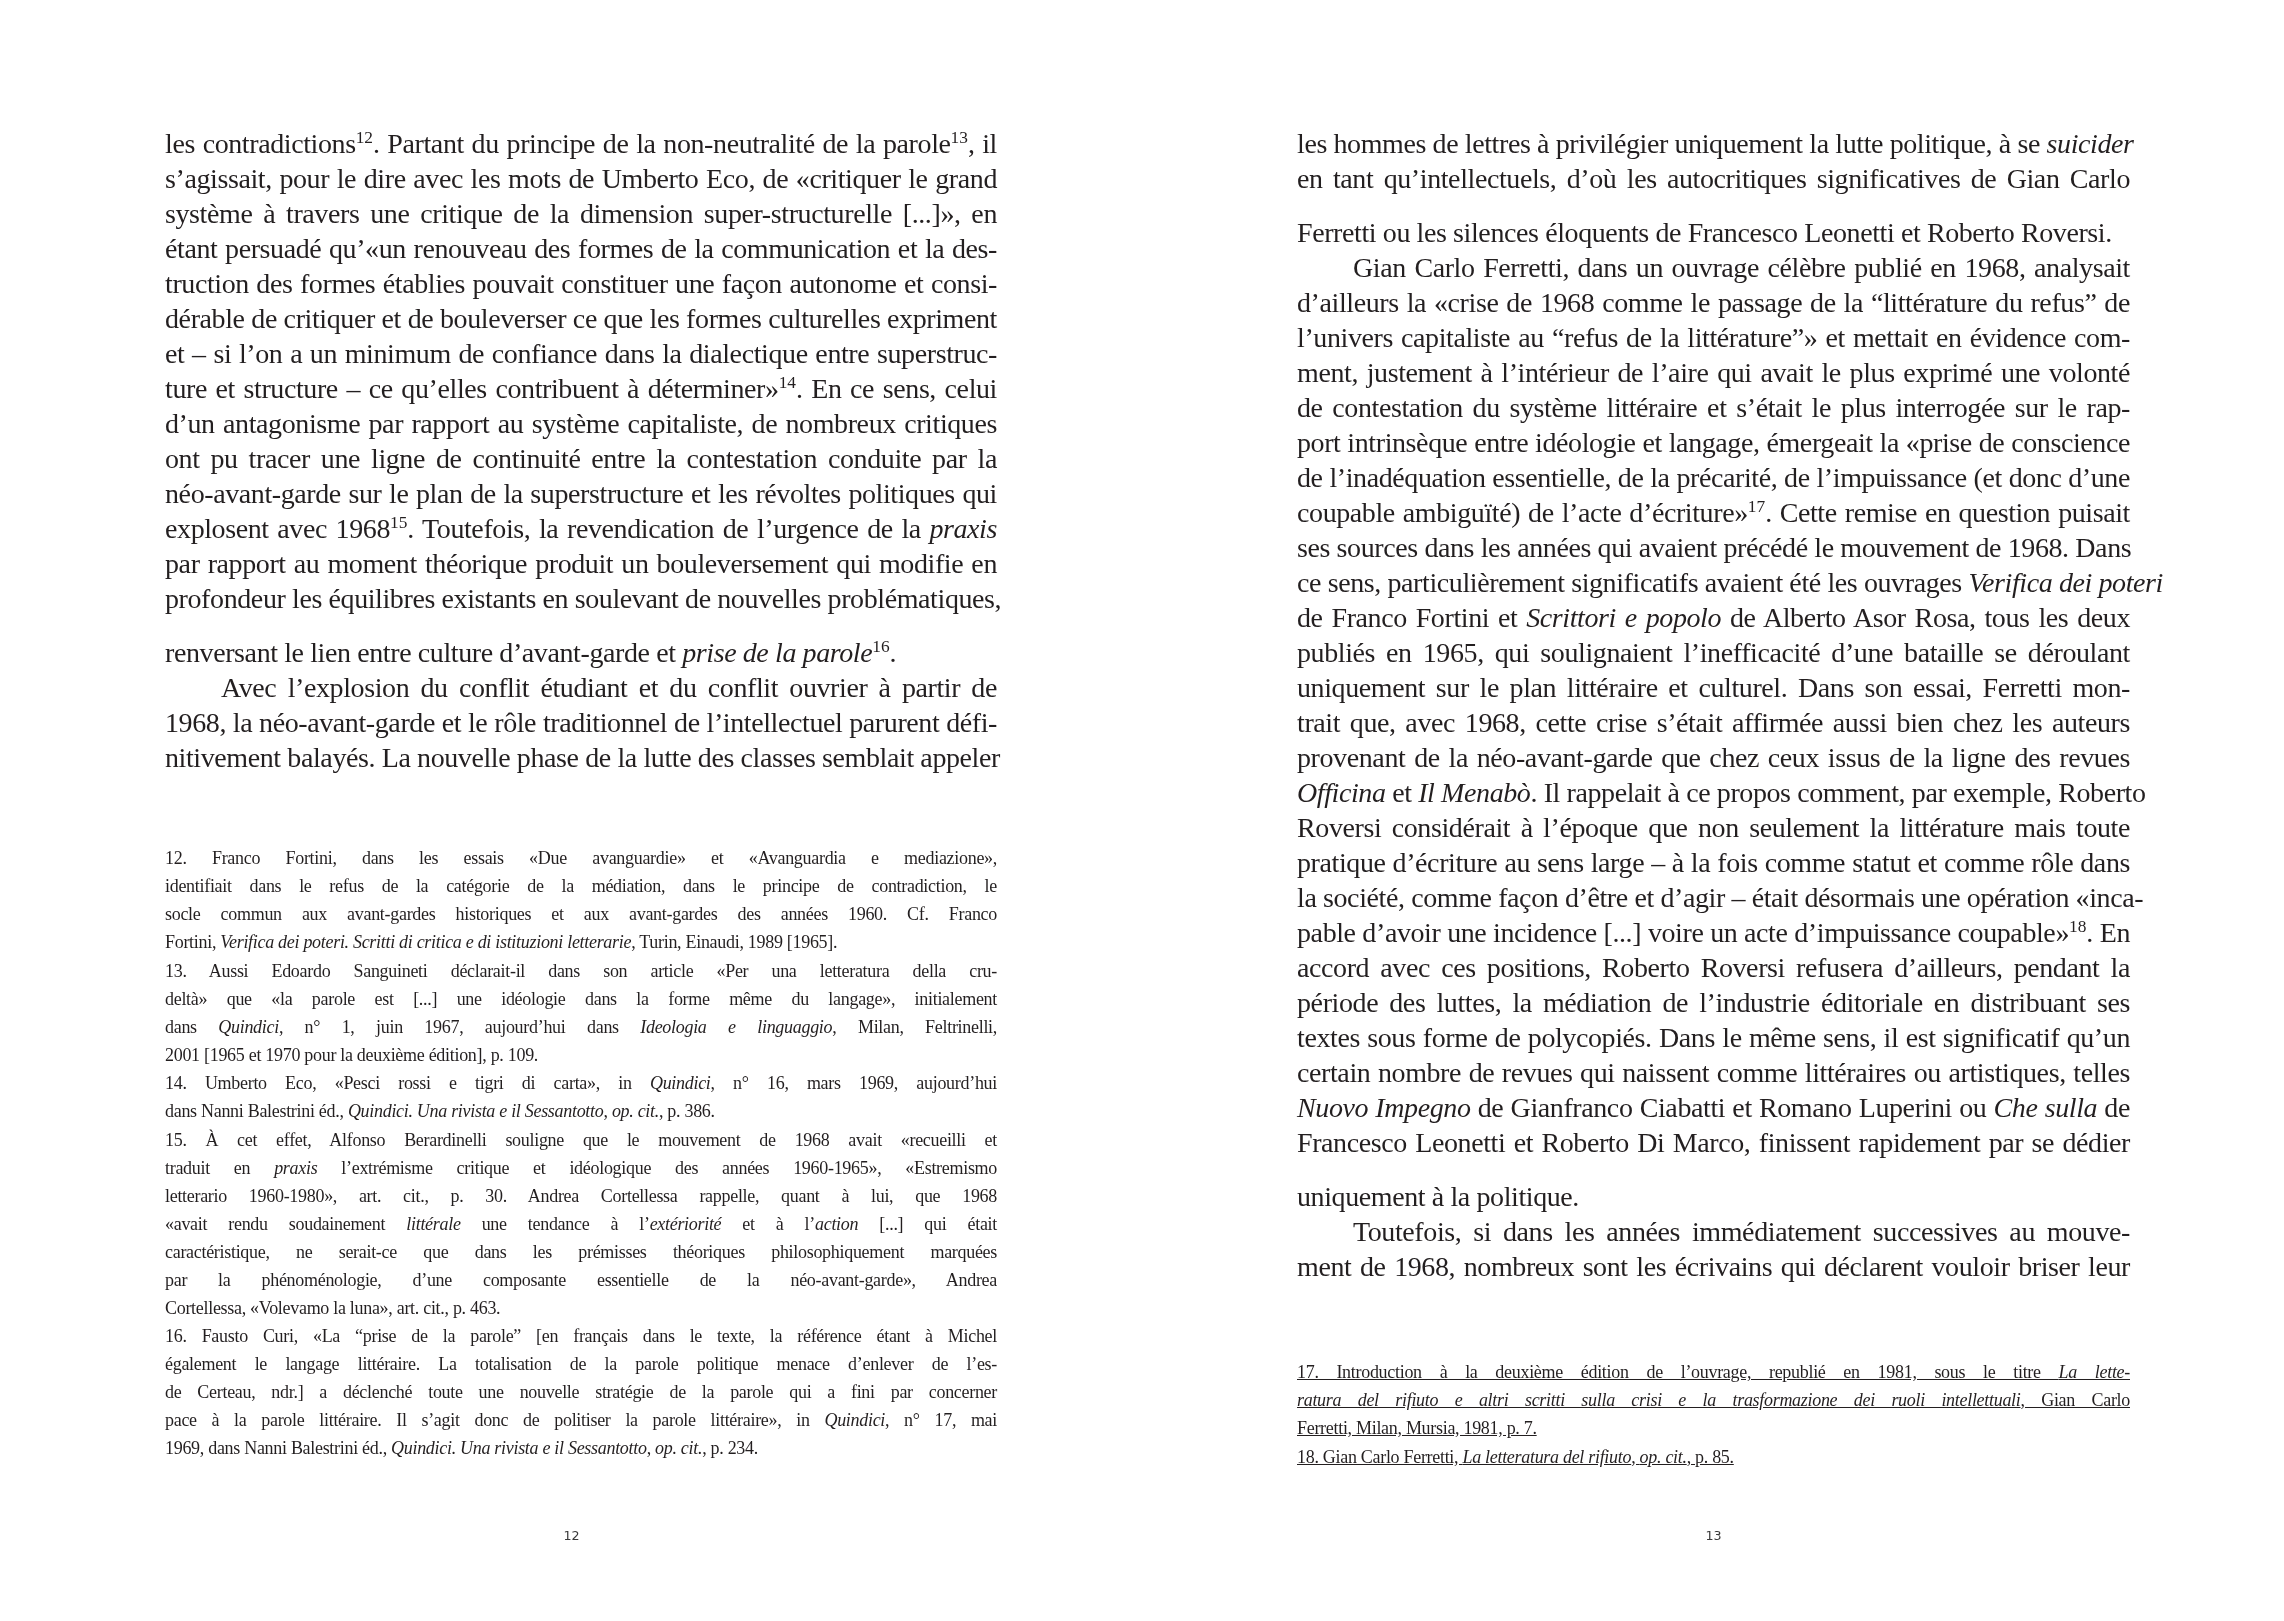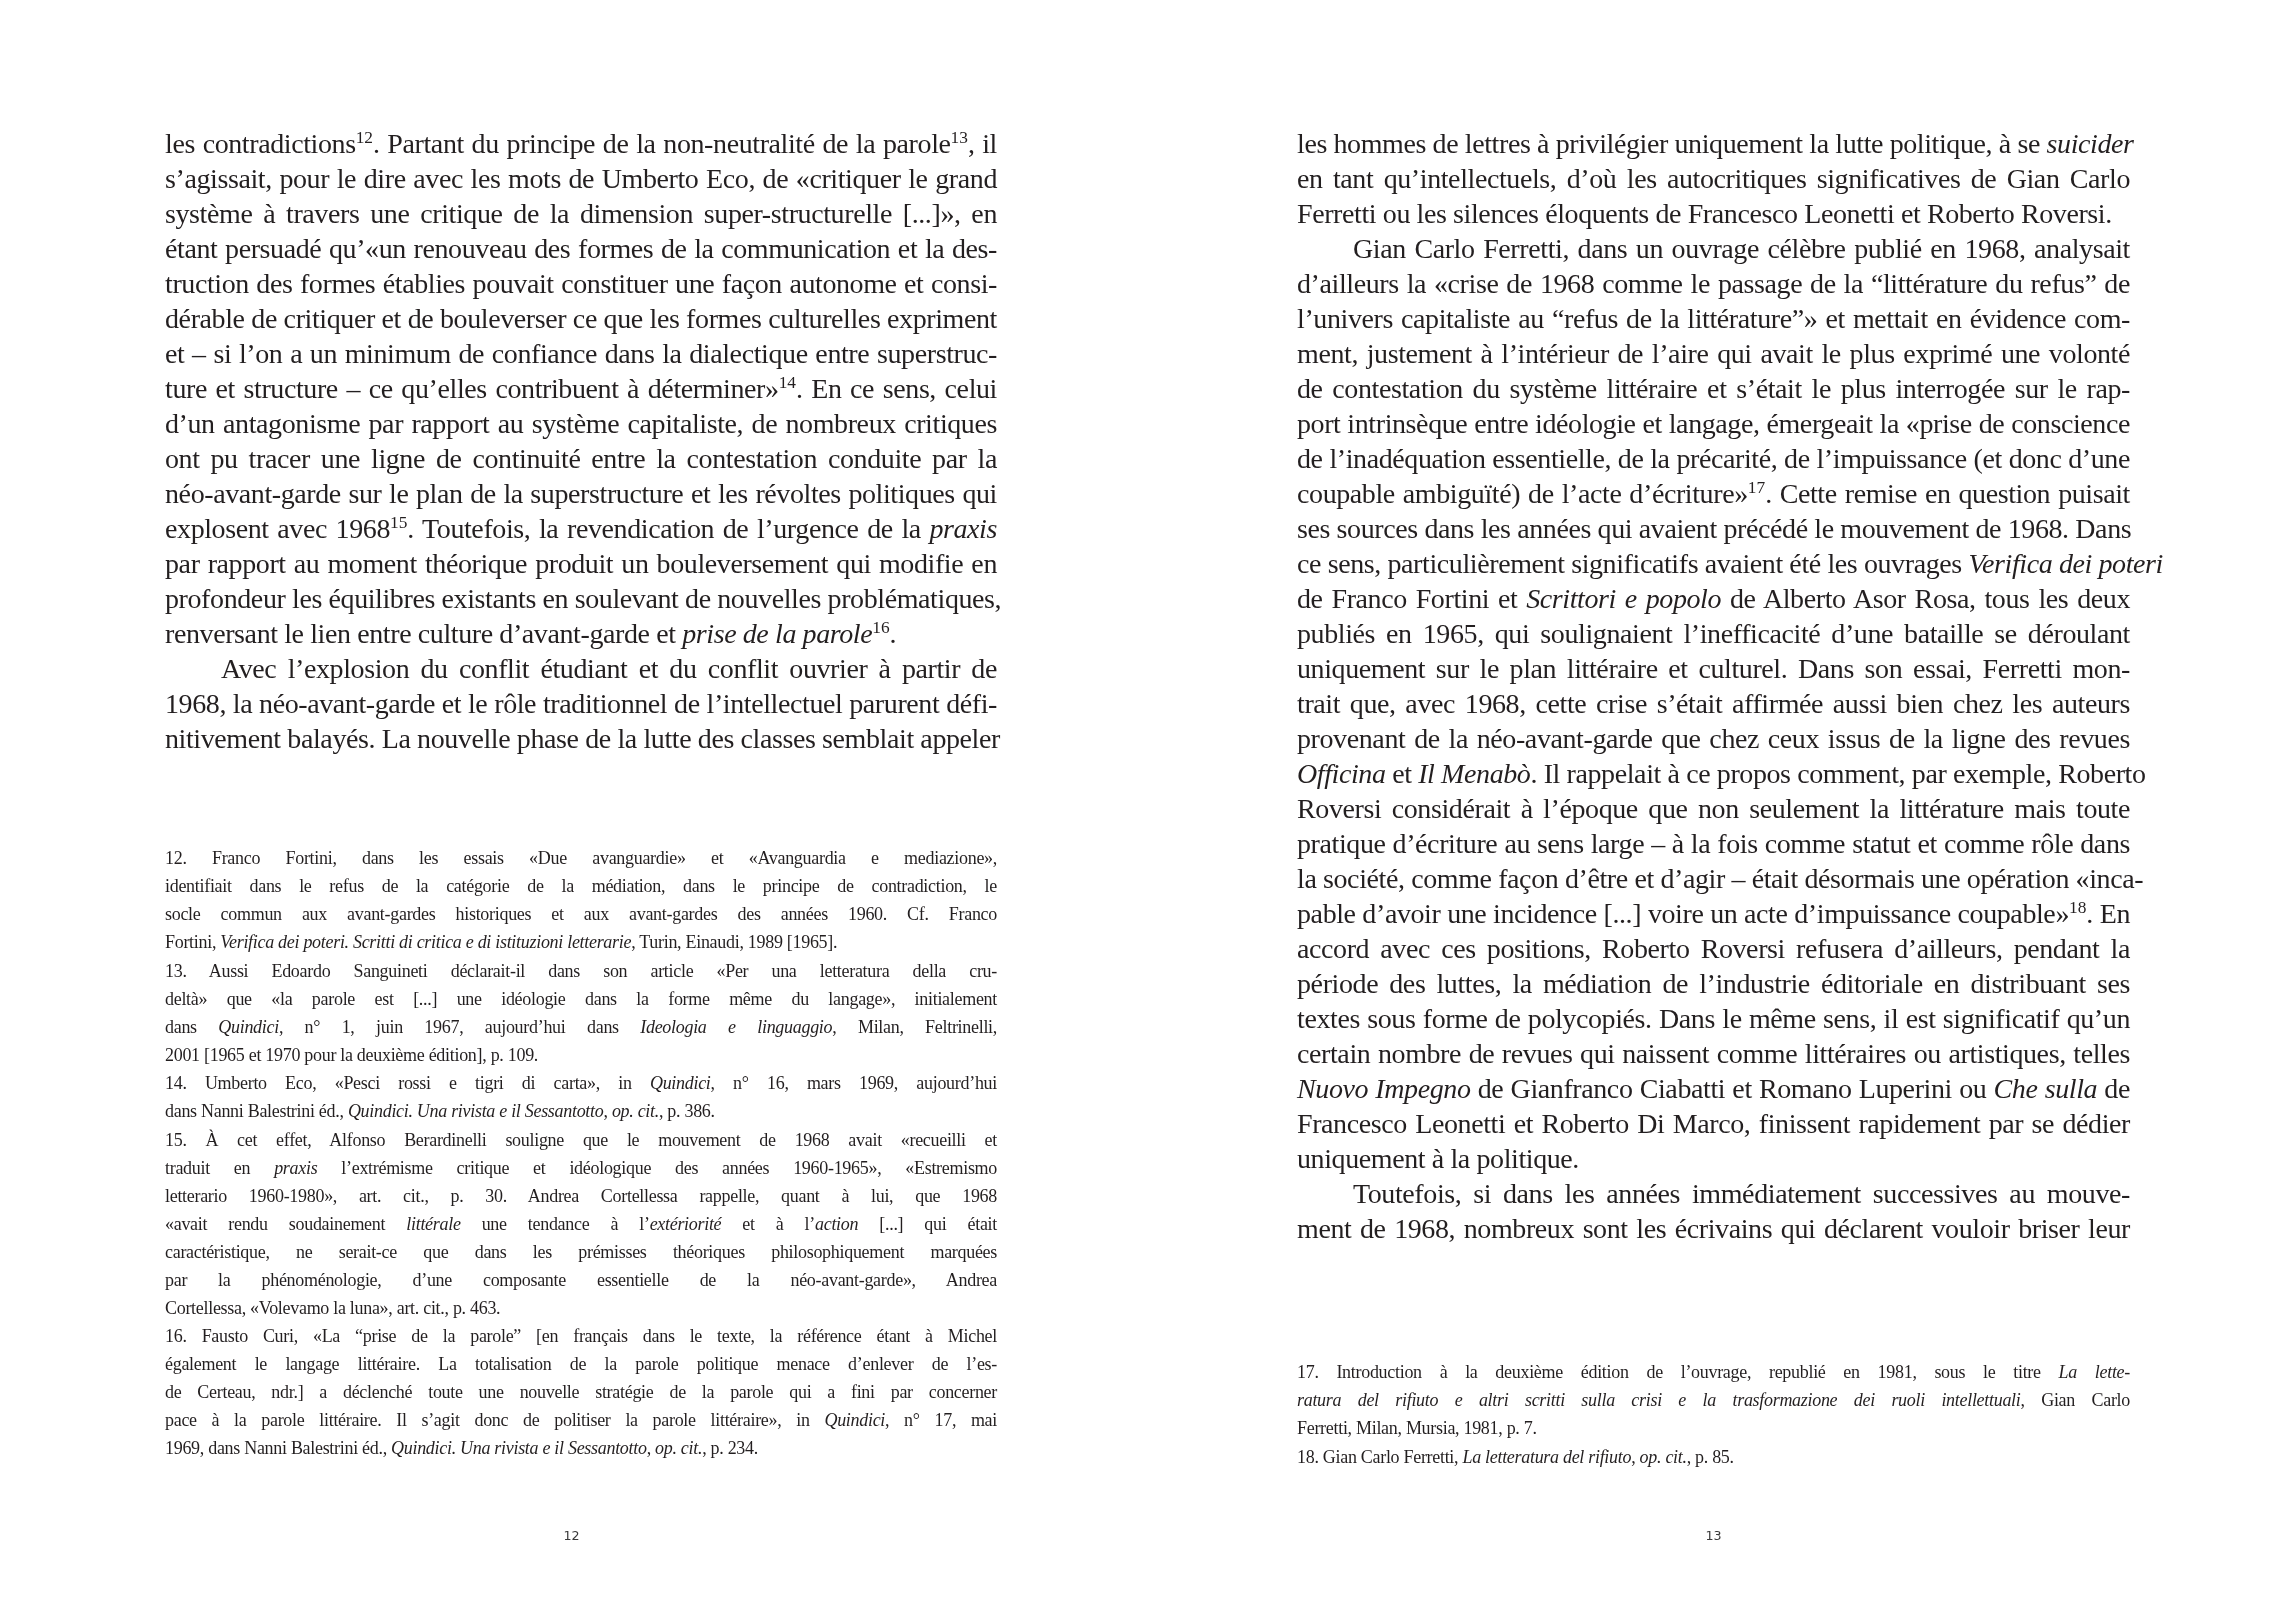--- a/index.html
+++ b/index.html
@@ -5,25 +5,25 @@
   html, body { margin: 0; padding: 0; background: #ffffff; }
   body { width: 2285px; height: 1621px; position: relative; overflow: hidden; color: #231f20; }
   .page { position: absolute; top: 0; height: 1621px; }
   .page-left { left: 0; width: 1142px; }
   .page-right { left: 1142px; width: 1143px; }
   .col { position: absolute; }
   .col-left { left: 165px; width: 832px; }
   .col-right { left: 155px; width: 833px; }
   .body-text { top: 126px; font-family: "Liberation Serif", "DejaVu Serif", serif; font-size: 28px; }
   .line { display: block; white-space: nowrap; height: 35px; line-height: 35px; text-align: justify; text-align-last: justify; letter-spacing: -0.4px; word-spacing: 0px; }
-  .line.last { text-align-last: left; }
+  .line.last { text-align-last: left; margin-top: 19px; }
   .line.indent { text-indent: 56px; }
   .fn-block { font-family: "Liberation Serif", "DejaVu Serif", serif; font-size: 18px; }
   .fn-left { top: 844px; }
-  .fn-right { top: 1358px; }
+  .fn-right { top: 1358px; text-decoration: underline; }
   .fn-line { display: block; white-space: nowrap; height: 28px; line-height: 28px; text-align: justify; text-align-last: justify; letter-spacing: -0.3px; }
   .fn-line.last { text-align-last: left; }
   .fn { display: block; margin-bottom: 0.6px; }
   i { font-style: italic; }
   sup { font-size: 0.62em; line-height: 0; vertical-align: 0.55em; letter-spacing: 0; }
   .folio { position: absolute; top: 1528px; width: 59px; margin-left: -29px; text-align: center; font-family: "DejaVu Sans", "Liberation Sans", sans-serif; font-size: 12.7px; color: #3a3a3a; }
   .folio-left { left: 571px; }
   .folio-right { left: 571px; }
 </style>
 </head>

